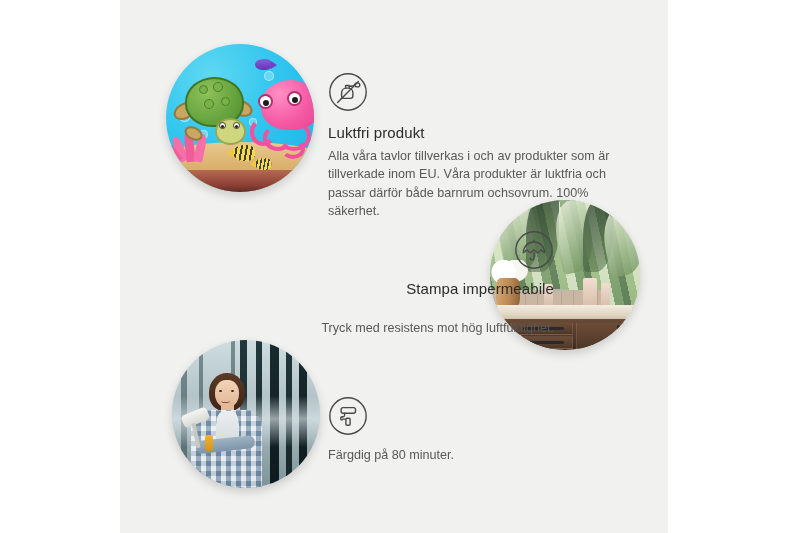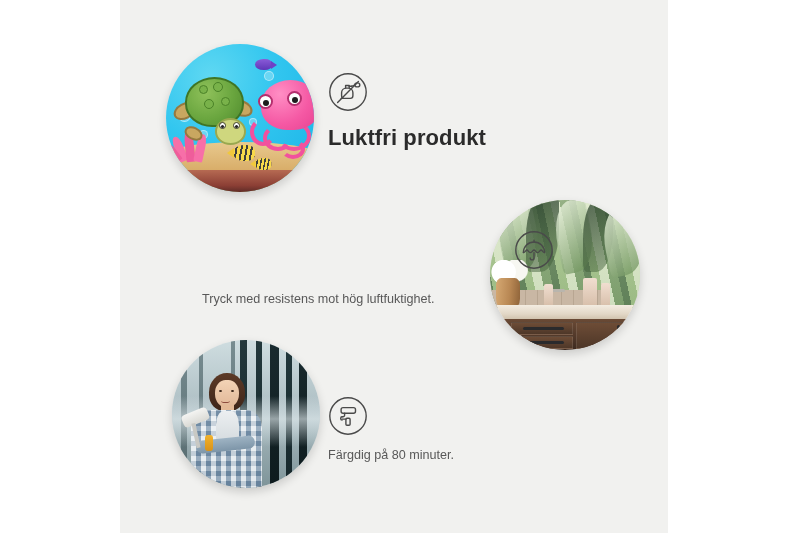--- a/index.html
+++ b/index.html
@@ -35,22 +35,22 @@
     position: absolute;
     border-radius: 50%;
     overflow: hidden;
     box-shadow: 0 4px 10px rgba(0,0,0,0.16);
   }
   .photo .inner { position: absolute; inset: 0; }
 
   
   .feature { position: absolute; }
   .f-title {
-    font-size: 22px;
-    font-weight: bold;
+    font-size: 15px;
+    font-weight: normal;
     color: #2b2b2b;
     letter-spacing: .1px;
     line-height: 1.25;
   }
   .f-body {
     font-size: 12.6px;
     color: #585858;
     line-height: 1.47;
     margin-top: 4px;
   }
@@ -344,20 +344,21 @@
           <circle cx="20" cy="20" r="18.2"></circle>
           <path d="M13.2 26.4 h9.1 a2.6 2.6 0 0 0 2.6-2.6 v-3.1 a4.6 4.6 0 0 0-4.6-4.6 h-2.1 a4.6 4.6 0 0 0-4.6 4.6 v3.1 a2.6 2.6 0 0 0 2.6 2.6 z"></path>
           <path d="M17.6 16.1 v-2.6 h3.6 v2.6"></path>
           <path d="M21.2 14.2 h2.4"></path>
           <path d="M23.6 14.2 c2.4 0 2.4 -1.6 4 -1.6"></path>
           <ellipse cx="29.3" cy="12.9" rx="2.5" ry="2.0"></ellipse>
           <path d="M9.6 30.4 L30.4 9.6"></path>
         </svg>
       </div>
       <div class="f-title">Luktfri produkt</div>
+      <div class="f-body">Alla våra tavlor tillverkas i och av produkter som är tillverkade inom EU. Våra produkter är luktfria och passar därför både barnrum ochsovrum. 100% säkerhet.</div>
     </div>
 
     <div class="photo" id="photo-2">
       <div class="inner">
         <div class="wall"></div>
         <div class="wall-leaf" style="left:6%;  top:2%;  width:26%; height:46%;"></div>
         <div class="wall-dark" style="left:24%; top:-4%; width:22%; height:52%;"></div>
         <div class="wall-leaf" style="left:44%; top:0%;  width:24%; height:48%;"></div>
         <div class="wall-dark" style="left:62%; top:-2%; width:20%; height:50%;"></div>
         <div class="wall-leaf" style="left:76%; top:4%;  width:26%; height:46%;"></div>
@@ -386,21 +387,22 @@
     <div class="feature f-right" style="left:82px; top:230px; width:352px;">
       <div class="icon-badge" style="margin-bottom:10px; margin-left:auto; width:40px;">
         <svg width="40" height="40" viewBox="0 0 40 40" fill="none" stroke="#4a4a4a" stroke-width="1.4" stroke-linecap="round" stroke-linejoin="round">
           <circle cx="20" cy="20" r="18.2"></circle>
           <path d="M9.4 22.6 a10.6 10.6 0 0 1 21.2 0"></path>
           <path d="M9.4 22.6 c1.8 0 2.3-2.6 3.5-2.6 s1.7 2.6 3.5 2.6 s2.3-2.6 3.6-2.6 s1.9 2.6 3.6 2.6 s2.3-2.6 3.5-2.6 s1.7 2.6 3.5 2.6"></path>
           <path d="M20 12 v-1.9"></path>
           <path d="M20 22.6 v5.4 a1.9 1.9 0 0 1-3.8 0"></path>
         </svg>
       </div>
-      <div class="f-body" style="text-align:left;margin-top:20px;">Tryck med resistens mot hög luftfuktighet.</div>
+      <div class="f-title">Stampa impermeabile</div>
+      <div class="f-body" style="text-align:right;margin-top:20px;">Tryck med resistens mot hög luftfuktighet.</div>
     </div>
 
     <div class="photo" id="photo-3">
       <div class="inner">
         <div class="forest"></div>
         <div class="tree b" style="left:6%;  width:4%;"></div>
         <div class="tree b" style="left:18%; width:3%;"></div>
         <div class="tree" style="left:46%; width:5%;"></div>
         <div class="tree" style="left:57%; width:4%;"></div>
         <div class="tree f" style="left:66%; width:6%;"></div>

